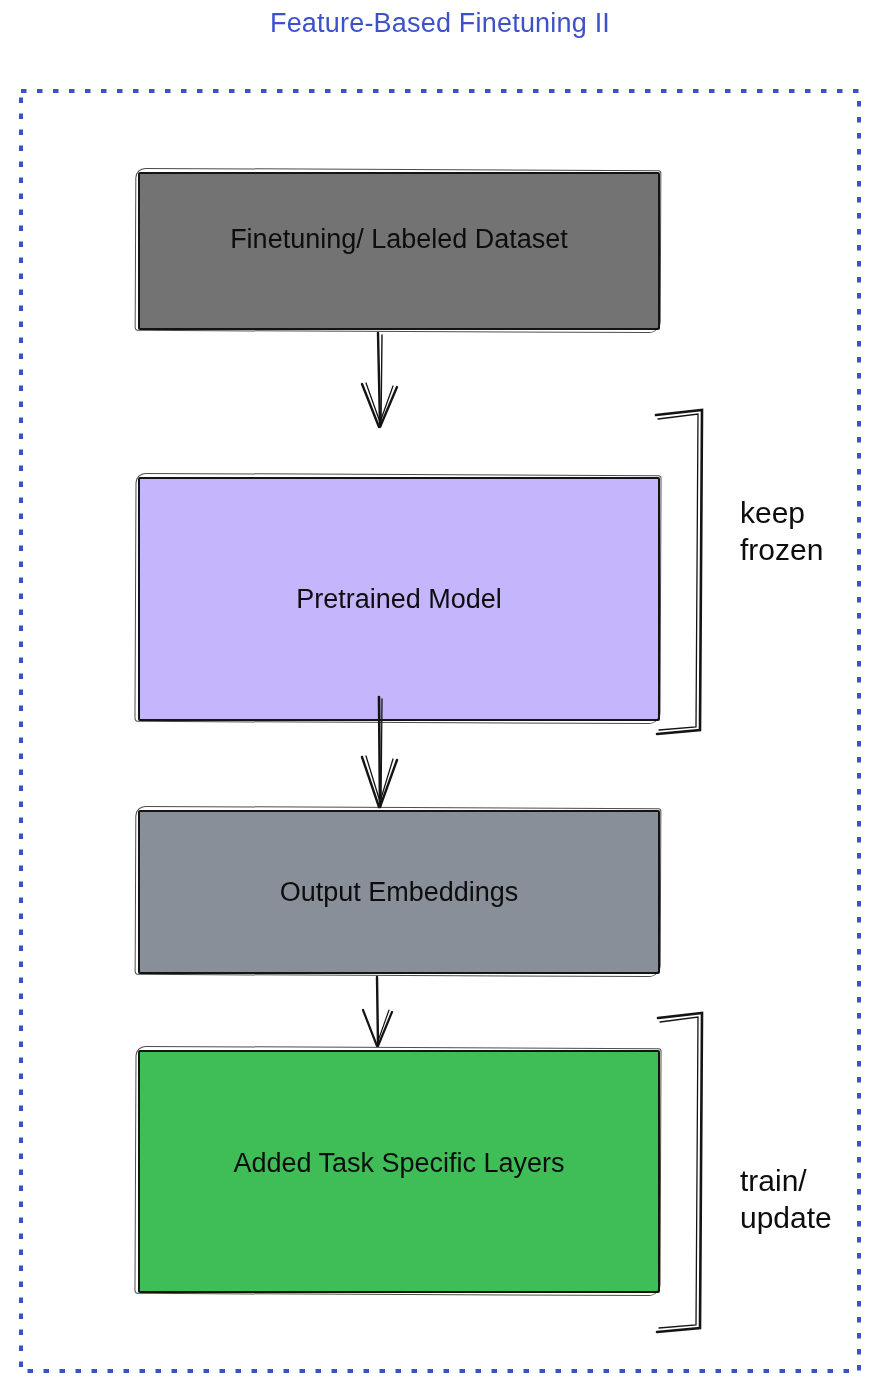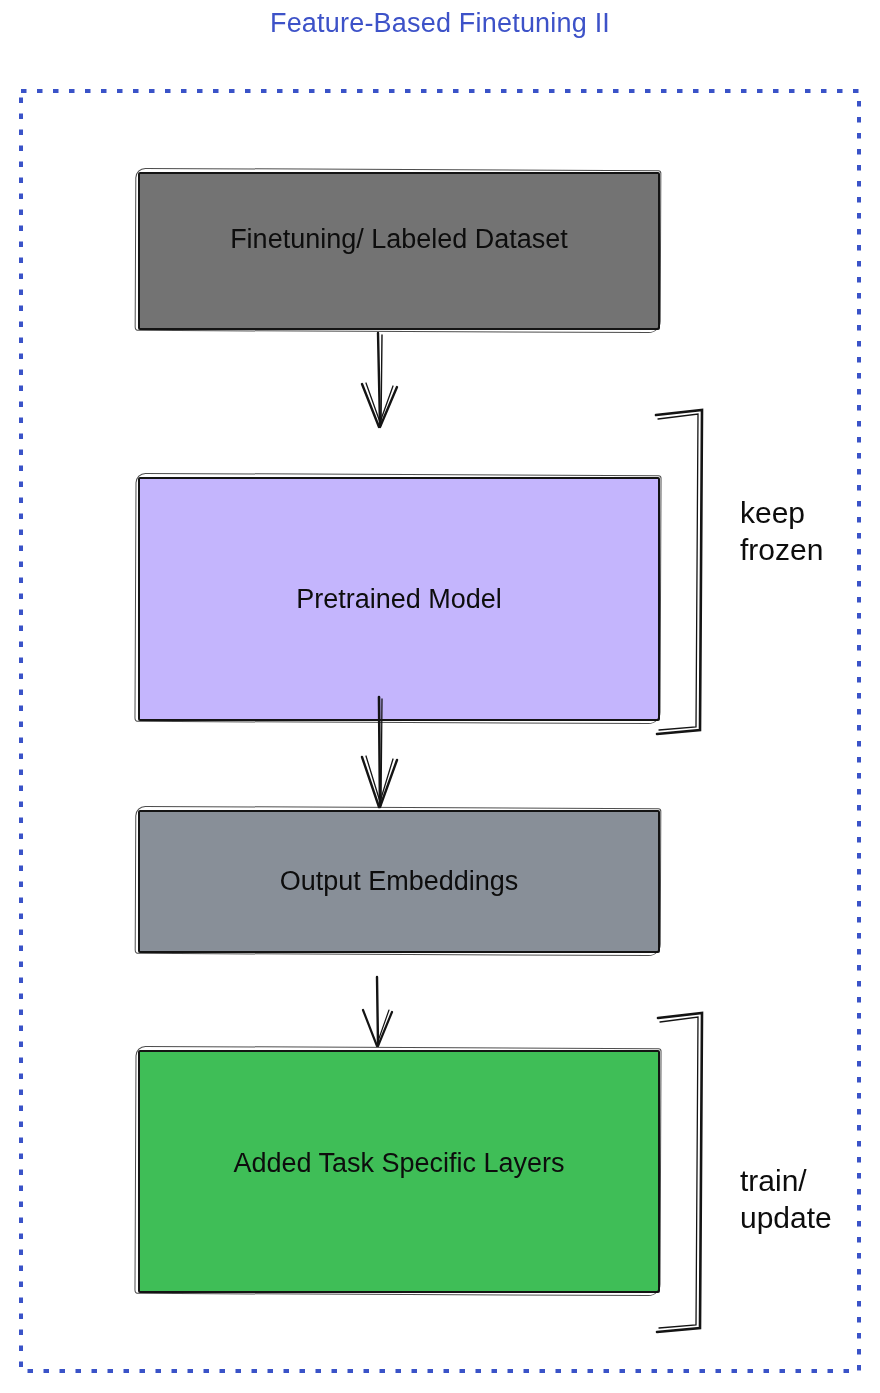--- a/index.html
+++ b/index.html
@@ -26,21 +26,21 @@
     border-radius:10px 3px 12px 4px;
     transform:rotate(0.25deg);
     pointer-events:none;
   }
   .box-label{
     font-size:27px;color:#0d0d0d;text-align:center;white-space:nowrap;
   }
   .box-gray1{top:172px;height:158px;background:#737373;}
   .box-gray1 .box-label{transform:translateY(-12px);}
   .box-blue{top:450px;height:244px;background:#c4b5fd;margin-top:27px;}
-  .box-gray2{top:810px;height:143px;background:#888F98;}
+  .box-gray2{top:810px;height:164px;background:#888F98;}
   .box-green{top:1050px;height:243px;background:#3FBE57;}
   .box-green .box-label{transform:translateY(-8px);}
   .side-label{
     position:absolute;left:740px;
     font-size:30px;line-height:37px;color:#0d0d0d;
     white-space:pre-line;
   }
   .side-label.keep-frozen{top:494px;}
   .side-label.train-update{top:1118px;margin-top:44px;}
   .ink-layer{position:absolute;left:0;top:0;pointer-events:none;}

